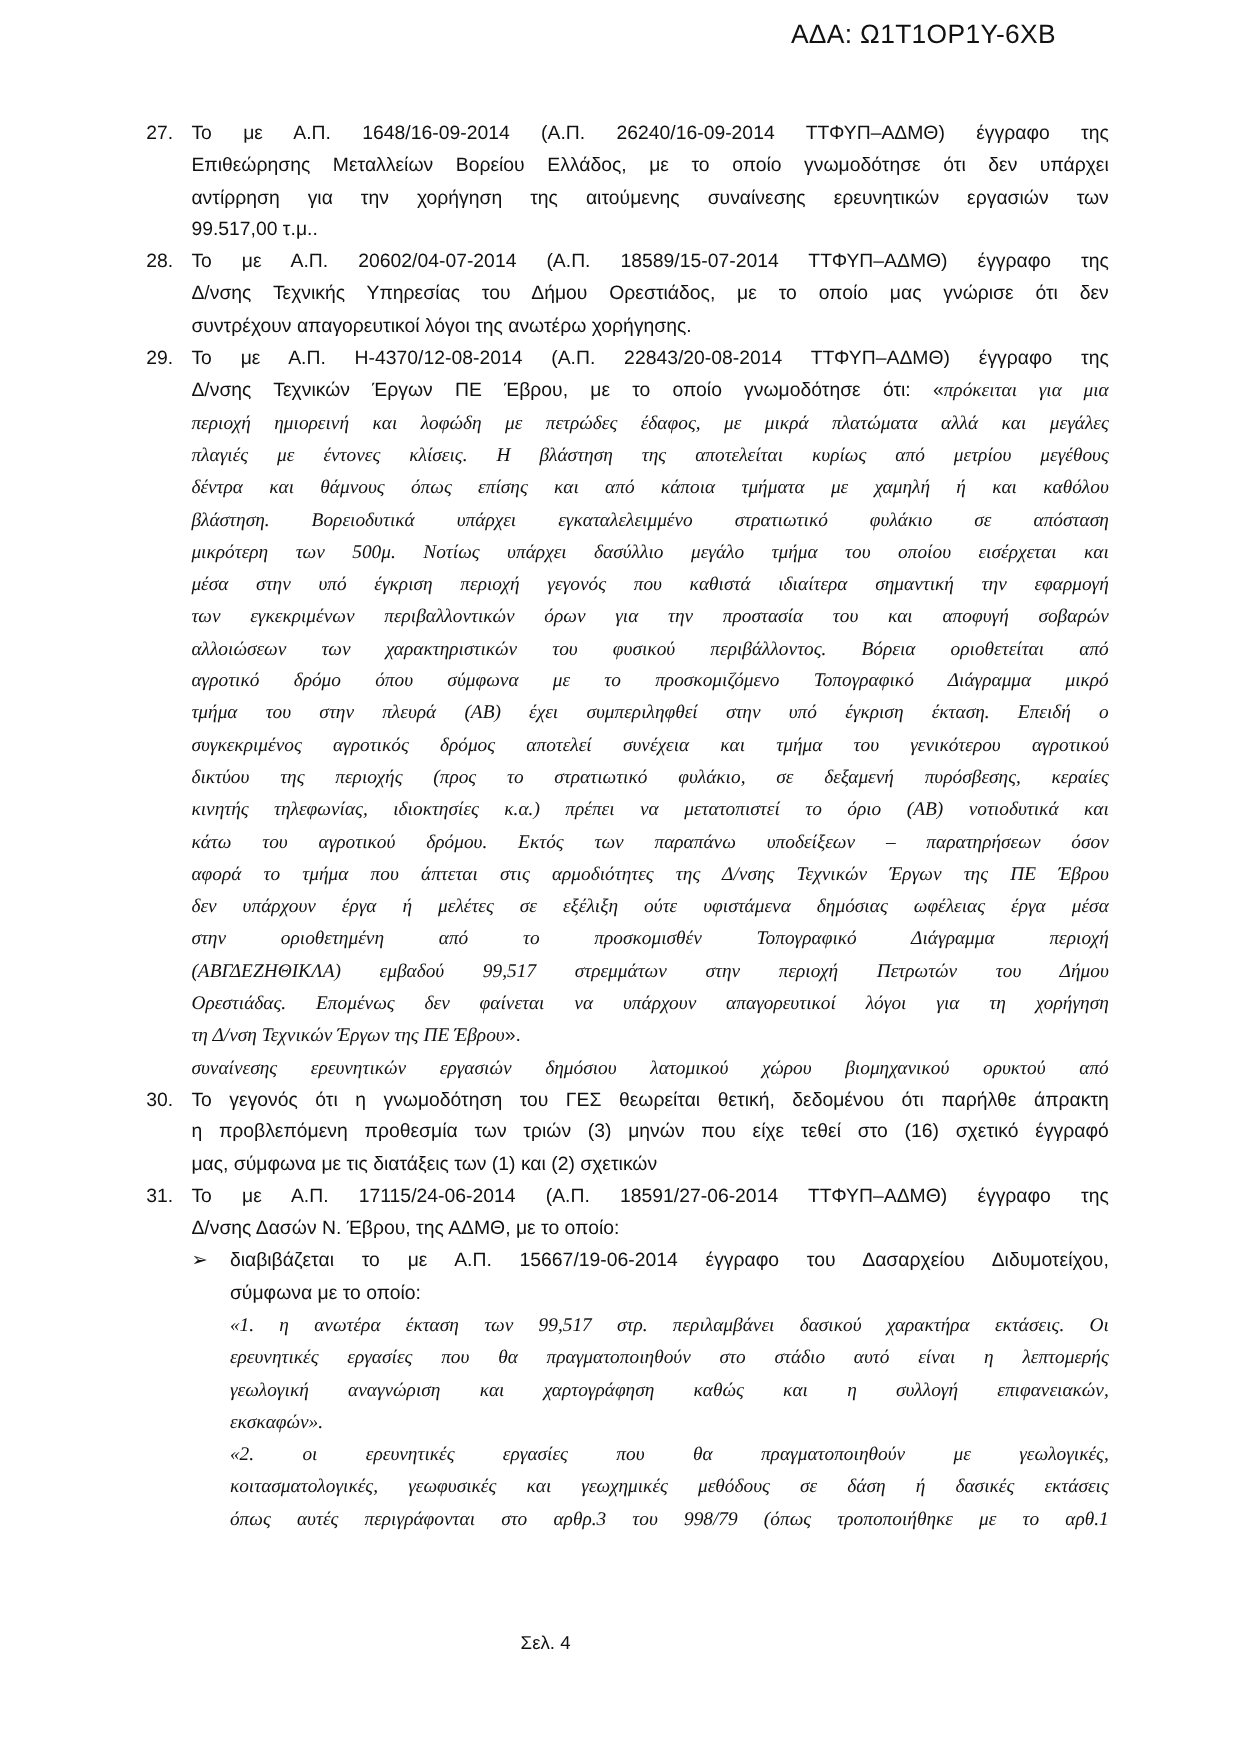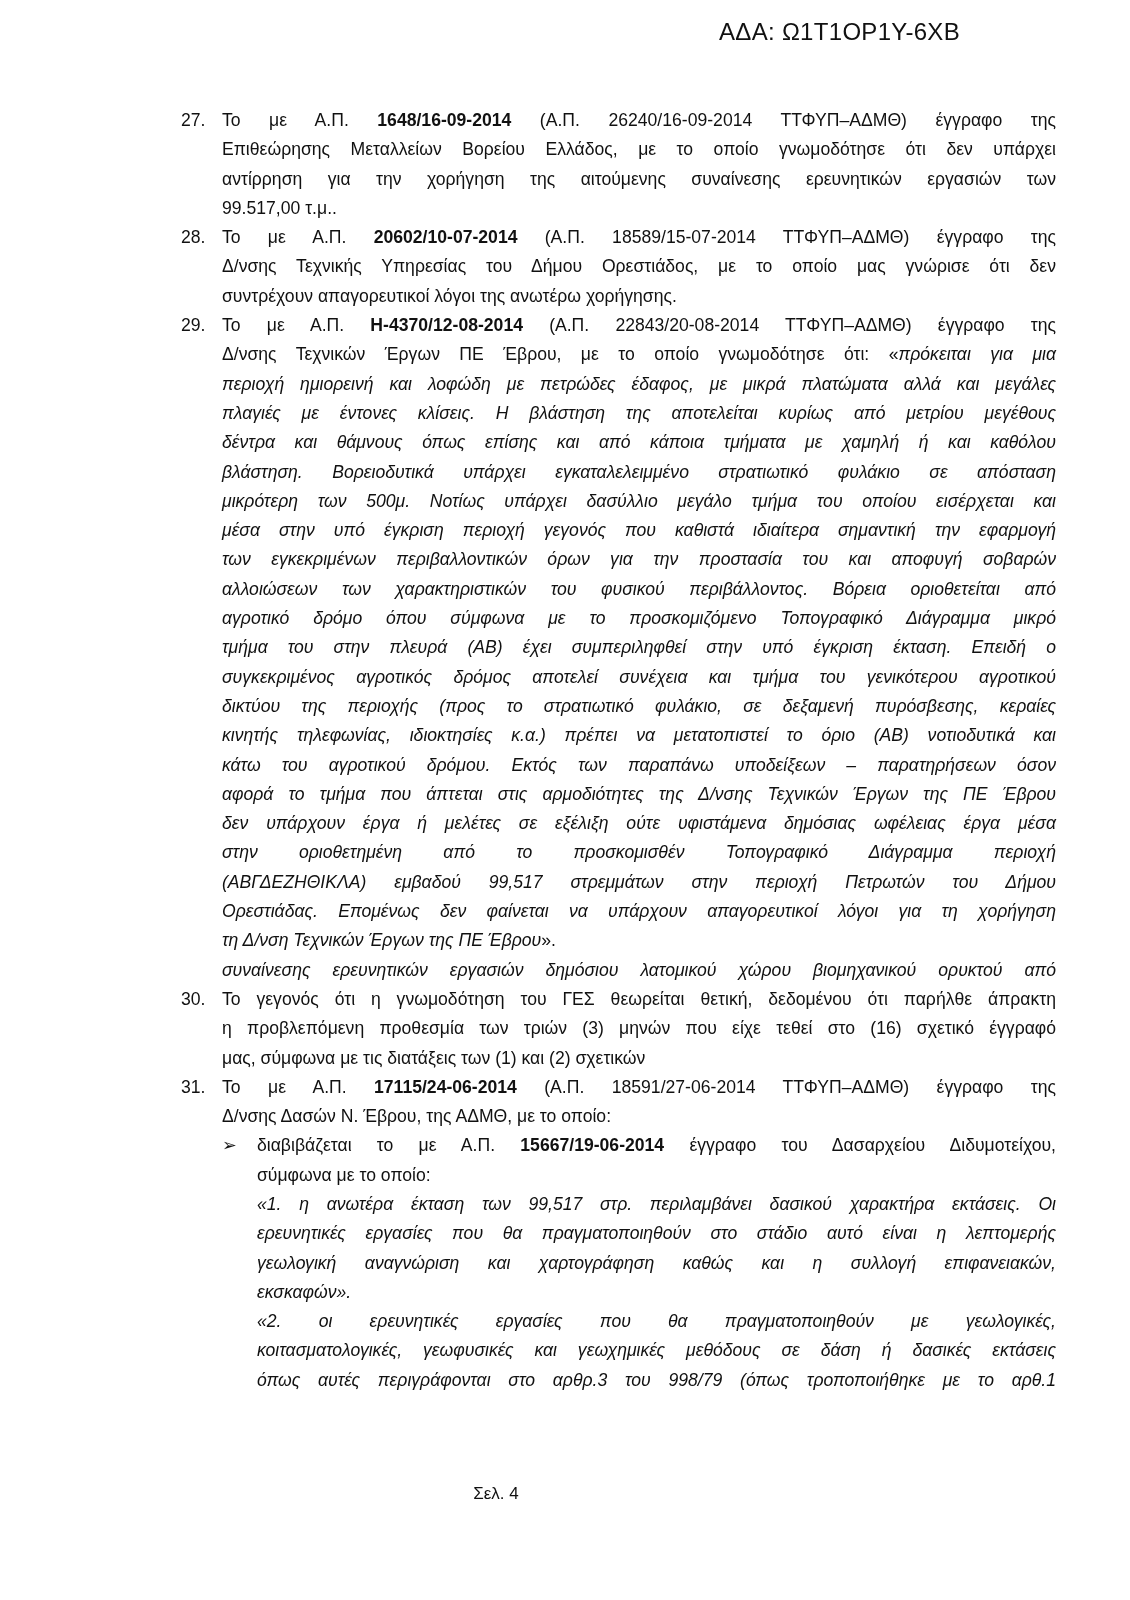--- a/index.html
+++ b/index.html
@@ -1,45 +1,45 @@
 <!DOCTYPE html>
 <html><head>
 <meta charset="utf-8">
 <style>
   html, body { margin: 0; padding: 0; background: #ffffff; }
   body { width: 1130px; height: 1600px; position: relative; overflow: hidden;
          font-family: "Liberation Sans", "DejaVu Sans", sans-serif; color: #111111; }
   .ada { position: absolute; top: 18px; right: 170px; font-size: 24px; letter-spacing: 0.3px; }
-  .content { position: absolute; left: 133px; top: 106px; width: 875px; font-size: 17.6px; line-height: 29.3px; margin-left: 48px; }
+  .content { position: absolute; left: 133px; top: 106px; width: 875px; font-size: 17.6px; line-height: 29.3px; }
   .item { position: relative; padding-left: 41px; text-align: justify; }
   .num { position: absolute; left: 0; top: 0; }
   .line { display: block; text-align: justify; text-align-last: justify; white-space: nowrap; }
   .line.last { text-align-last: left; }
-  .it { font-style: italic; }
-  b { font-weight: bold; }
+  .it { font-style: italic; font-family: Liberation Serif, serif; }
+  b { font-weight: normal; }
   .bullet { position: relative; padding-left: 35px; }
   .bullet .marker { position: absolute; left: 0; top: 0; }
   .footer { position: absolute; top: 1484px; left: 0; width: 992px; text-align: center; font-size: 17px; }
 </style>
 </head>
 <body>
 
 <div class="ada">ΑΔΑ: Ω1Τ1ΟΡ1Υ-6ΧΒ</div>
 
 <div class="content" id="content">
     <div class="item">
       <span class="num">27.</span>
       <span class="line">Το με Α.Π. <b>1648/16-09-2014</b> (Α.Π. 26240/16-09-2014 ΤΤΦΥΠ–ΑΔΜΘ) έγγραφο της</span>
       <span class="line">Επιθεώρησης Μεταλλείων Βορείου Ελλάδος, με το οποίο γνωμοδότησε ότι δεν υπάρχει</span>
       <span class="line">αντίρρηση για την χορήγηση της αιτούμενης συναίνεσης ερευνητικών εργασιών των</span>
       <span class="line last">99.517,00 τ.μ..</span>
     </div>
     <div class="item">
       <span class="num">28.</span>
-      <span class="line">Το με Α.Π. <b>20602/10-07-2014</b> (Α.Π. 18589/15-07-2014 ΤΤΦΥΠ–ΑΔΜΘ) έγγραφο της</span>
+      <span class="line">Το με Α.Π. <b>20602/04-07-2014</b> (Α.Π. 18589/15-07-2014 ΤΤΦΥΠ–ΑΔΜΘ) έγγραφο της</span>
       <span class="line">Δ/νσης Τεχνικής Υπηρεσίας του Δήμου Ορεστιάδος, με το οποίο μας γνώρισε ότι δεν</span>
       <span class="line last">συντρέχουν απαγορευτικοί λόγοι της ανωτέρω χορήγησης.</span>
     </div>
     <div class="item">
       <span class="num">29.</span>
       <span class="line">Το με Α.Π. <b>Η-4370/12-08-2014</b> (Α.Π. 22843/20-08-2014 ΤΤΦΥΠ–ΑΔΜΘ) έγγραφο της</span>
       <span class="line">Δ/νσης Τεχνικών Έργων ΠΕ Έβρου, με το οποίο γνωμοδότησε ότι: «<span class="it">πρόκειται για μια</span></span>
       <span class="line"><span class="it">περιοχή ημιορεινή και λοφώδη με πετρώδες έδαφος, με μικρά πλατώματα αλλά και μεγάλες</span></span>
       <span class="line"><span class="it">πλαγιές με έντονες κλίσεις.  Η βλάστηση της αποτελείται κυρίως από μετρίου μεγέθους</span></span>
       <span class="line"><span class="it">δέντρα και θάμνους όπως επίσης και από κάποια τμήματα με χαμηλή ή και καθόλου</span></span>

